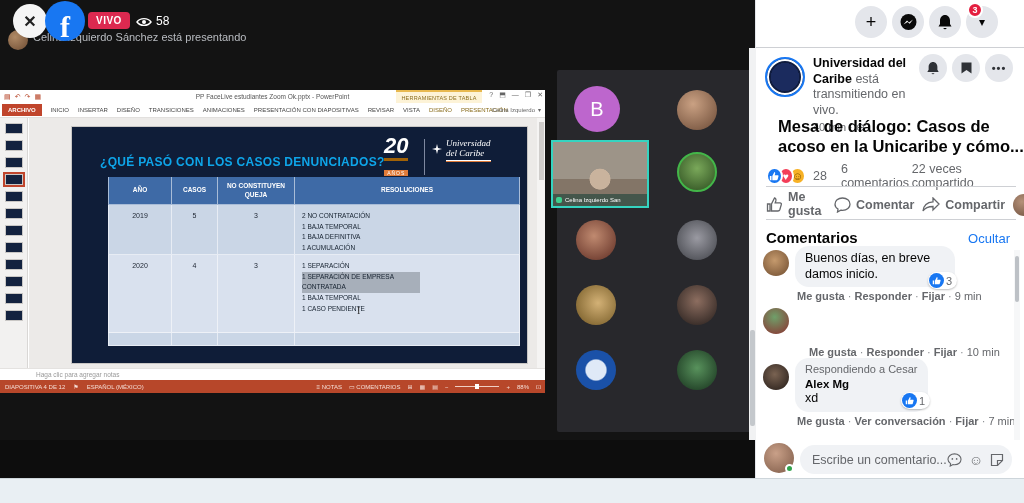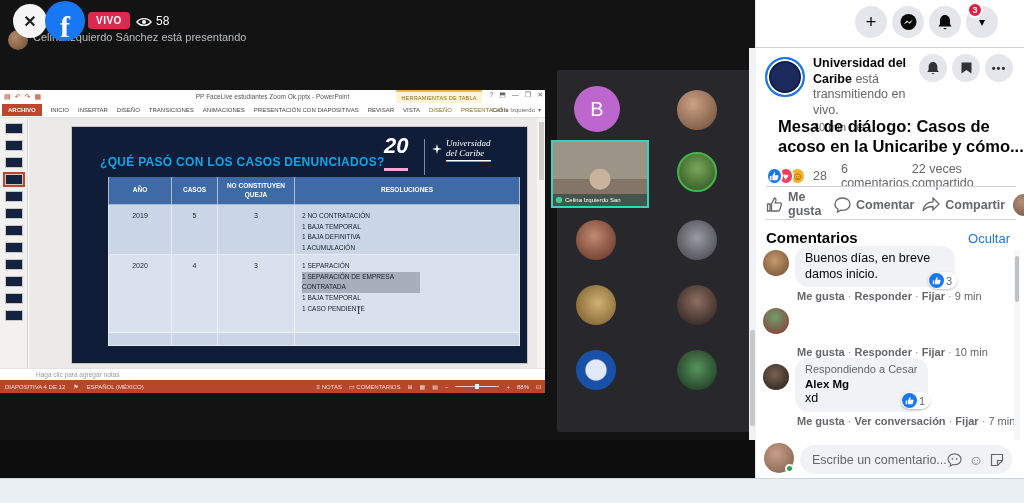--- a/index.html
+++ b/index.html
@@ -42,21 +42,21 @@
   .statusbar{left:0;top:290px;width:545px;height:13px;background:#b7472a;color:#f5ddd5;font-size:6px;display:flex;align-items:center}
   .statusbar .lft{display:flex;gap:8px;margin-left:5px;align-items:center}
   .statusbar .rgt{margin-left:auto;display:flex;gap:7px;margin-right:4px;align-items:center}
   .zoomline{width:44px;height:1px;background:#f0cfc4;position:relative}
   .zoomline i{position:absolute;left:20px;top:-2px;width:4px;height:5px;background:#fff}
 
   
   .slide{left:72px;top:37px;width:455px;height:236px;background:#0f1d38;box-shadow:0 0 0 1px #c8c6c4}
   .s-title{left:28px;top:28px;font-size:12px;font-weight:bold;color:#0ea5e9;letter-spacing:.3px}
   .logo20{left:312px;top:8px;color:#fff;text-align:center}
-  .logo20 .n{font-size:22px;font-weight:bold;font-style:italic;line-height:1;border-bottom:3px solid #f9a8d4;padding-bottom:11px}
+  .logo20 .n{font-size:22px;font-weight:bold;font-style:italic;line-height:1;border-bottom:3px solid #a16207;padding-bottom:1px}
   .logo20 .l{font-size:5px;background:#e07b39;color:#fff;display:inline-block;padding:0 3px;margin-top:1px;letter-spacing:1px}
   .vdiv{left:352px;top:12px;width:1px;height:36px;background:#7e88a0}
   .ulogo{left:360px;top:12px;display:flex;gap:4px;color:#fff;align-items:center}
   .ulogo .txt{font-family:"Liberation Serif",serif;font-size:9px;line-height:1.1;font-style:italic}
   .ulogo .bars{border-bottom:1px solid #e07b39;border-top:1px solid #fff;height:2px;margin-top:1px}
   .tbl{left:36px;top:50px;width:412px}
   .trow{display:flex;width:412px}
   .tc{border-right:1px solid rgba(255,255,255,.55);border-bottom:1px solid rgba(255,255,255,.55)}
   .tc:first-child{border-left:1px solid rgba(255,255,255,.55)}
   .th{background:#3e6aa6;color:#fff;font-size:6.5px;font-weight:bold;display:flex;align-items:center;justify-content:center;text-align:center;height:28px;line-height:1.3;padding:0 3px}
@@ -430,21 +430,21 @@
             <path d="M1 6 h2 v5 H1 Z M4 11 V6 L6.5 1.2 C7.5 1.5 7.6 2.6 7.3 3.6 L6.8 5 H10.5 C11.3 5 11.6 5.8 11.4 6.4 L10.3 10.2 C10.1 10.8 9.6 11 9 11 Z" fill="#fff"></path>
           </svg>
         </span>
       <span>3</span>
     </div>
     <div class="meta" style="left:41px;top:44px">
       <span>Me gusta</span><span>Responder</span><span>Fijar</span><span class="tm">9 min</span>
     </div>
 
     <div class="cava" style="left:7px;top:62px;background:radial-gradient(circle at 45% 35%,#6fa06a,#8c2f2f)"></div>
-    <div class="meta" style="left:41px;top:100px">
+    <div class="meta" style="left:53px;top:100px">
       <span>Me gusta</span><span>Responder</span><span>Fijar</span><span class="tm">10 min</span>
     </div>
 
     <div class="cava" style="left:7px;top:118px;background:radial-gradient(circle at 45% 40%,#7a6352,#221a16)"></div>
     <div class="bub" style="left:39px;top:112px">
       <div class="rctx">Respondiendo a Cesar</div>
       <div class="auth">Alex Mg</div>
       <div>xd</div>
     </div>
     <div class="pill" style="left:145px;top:146px">

